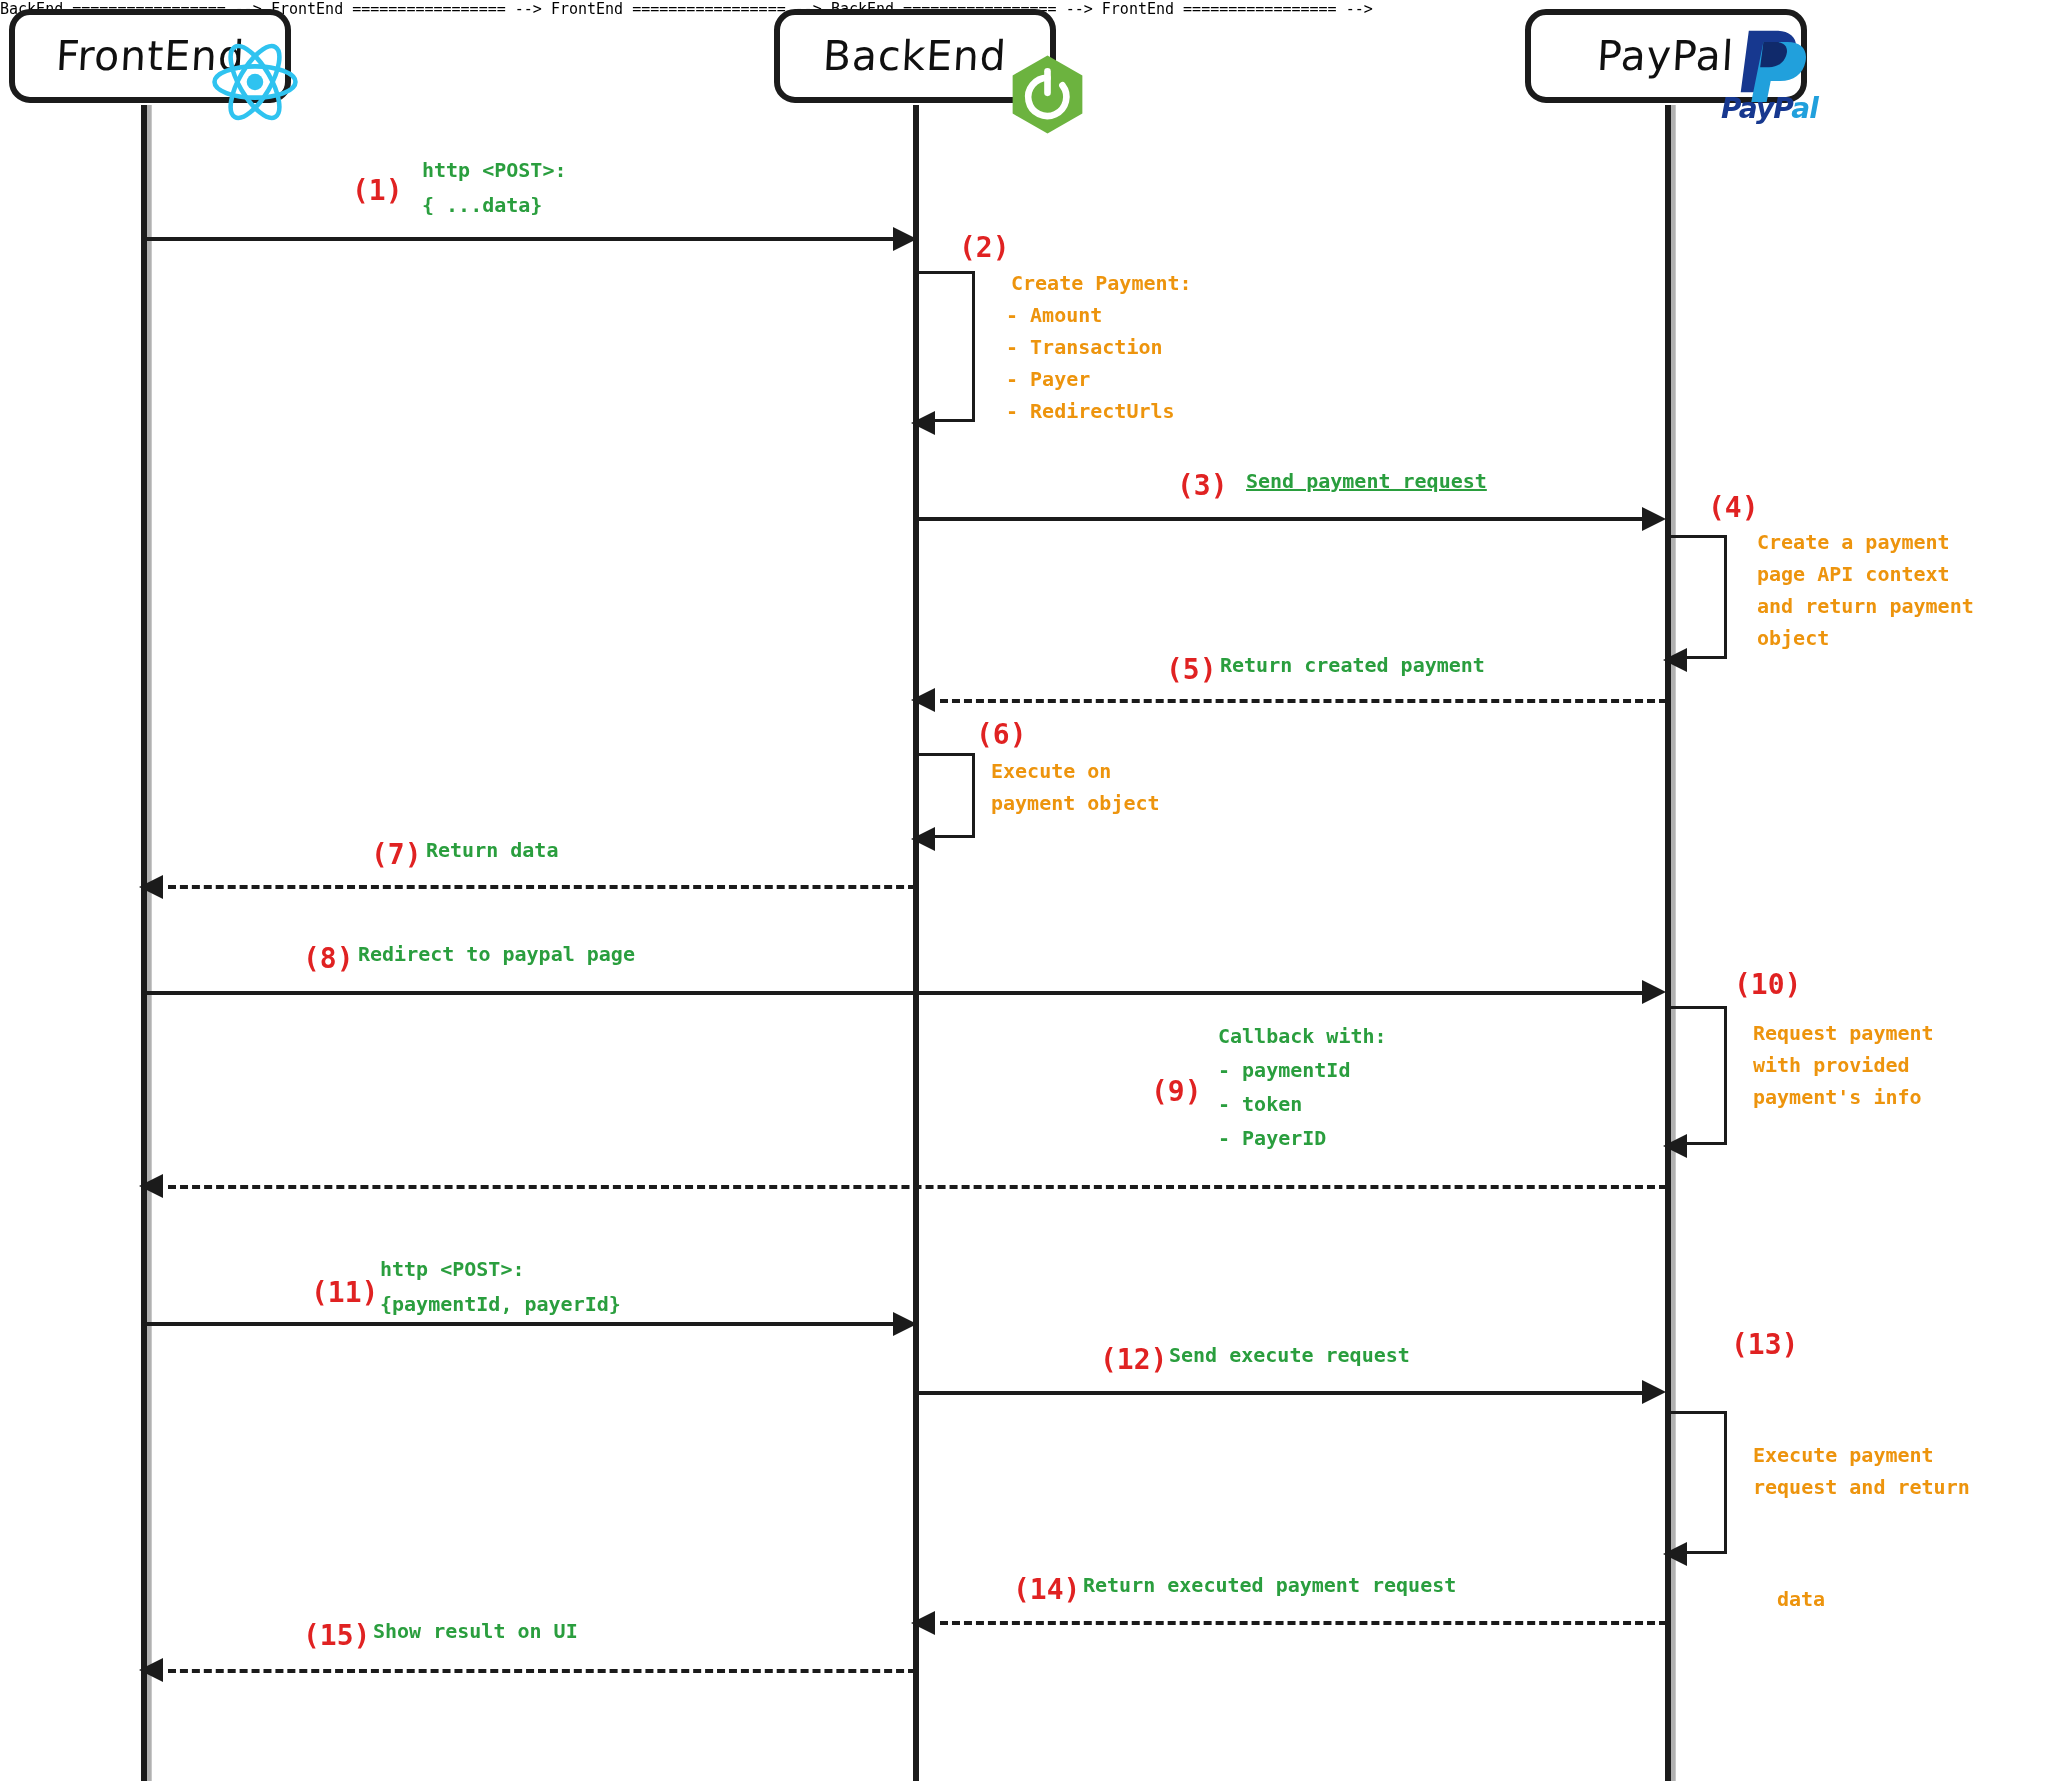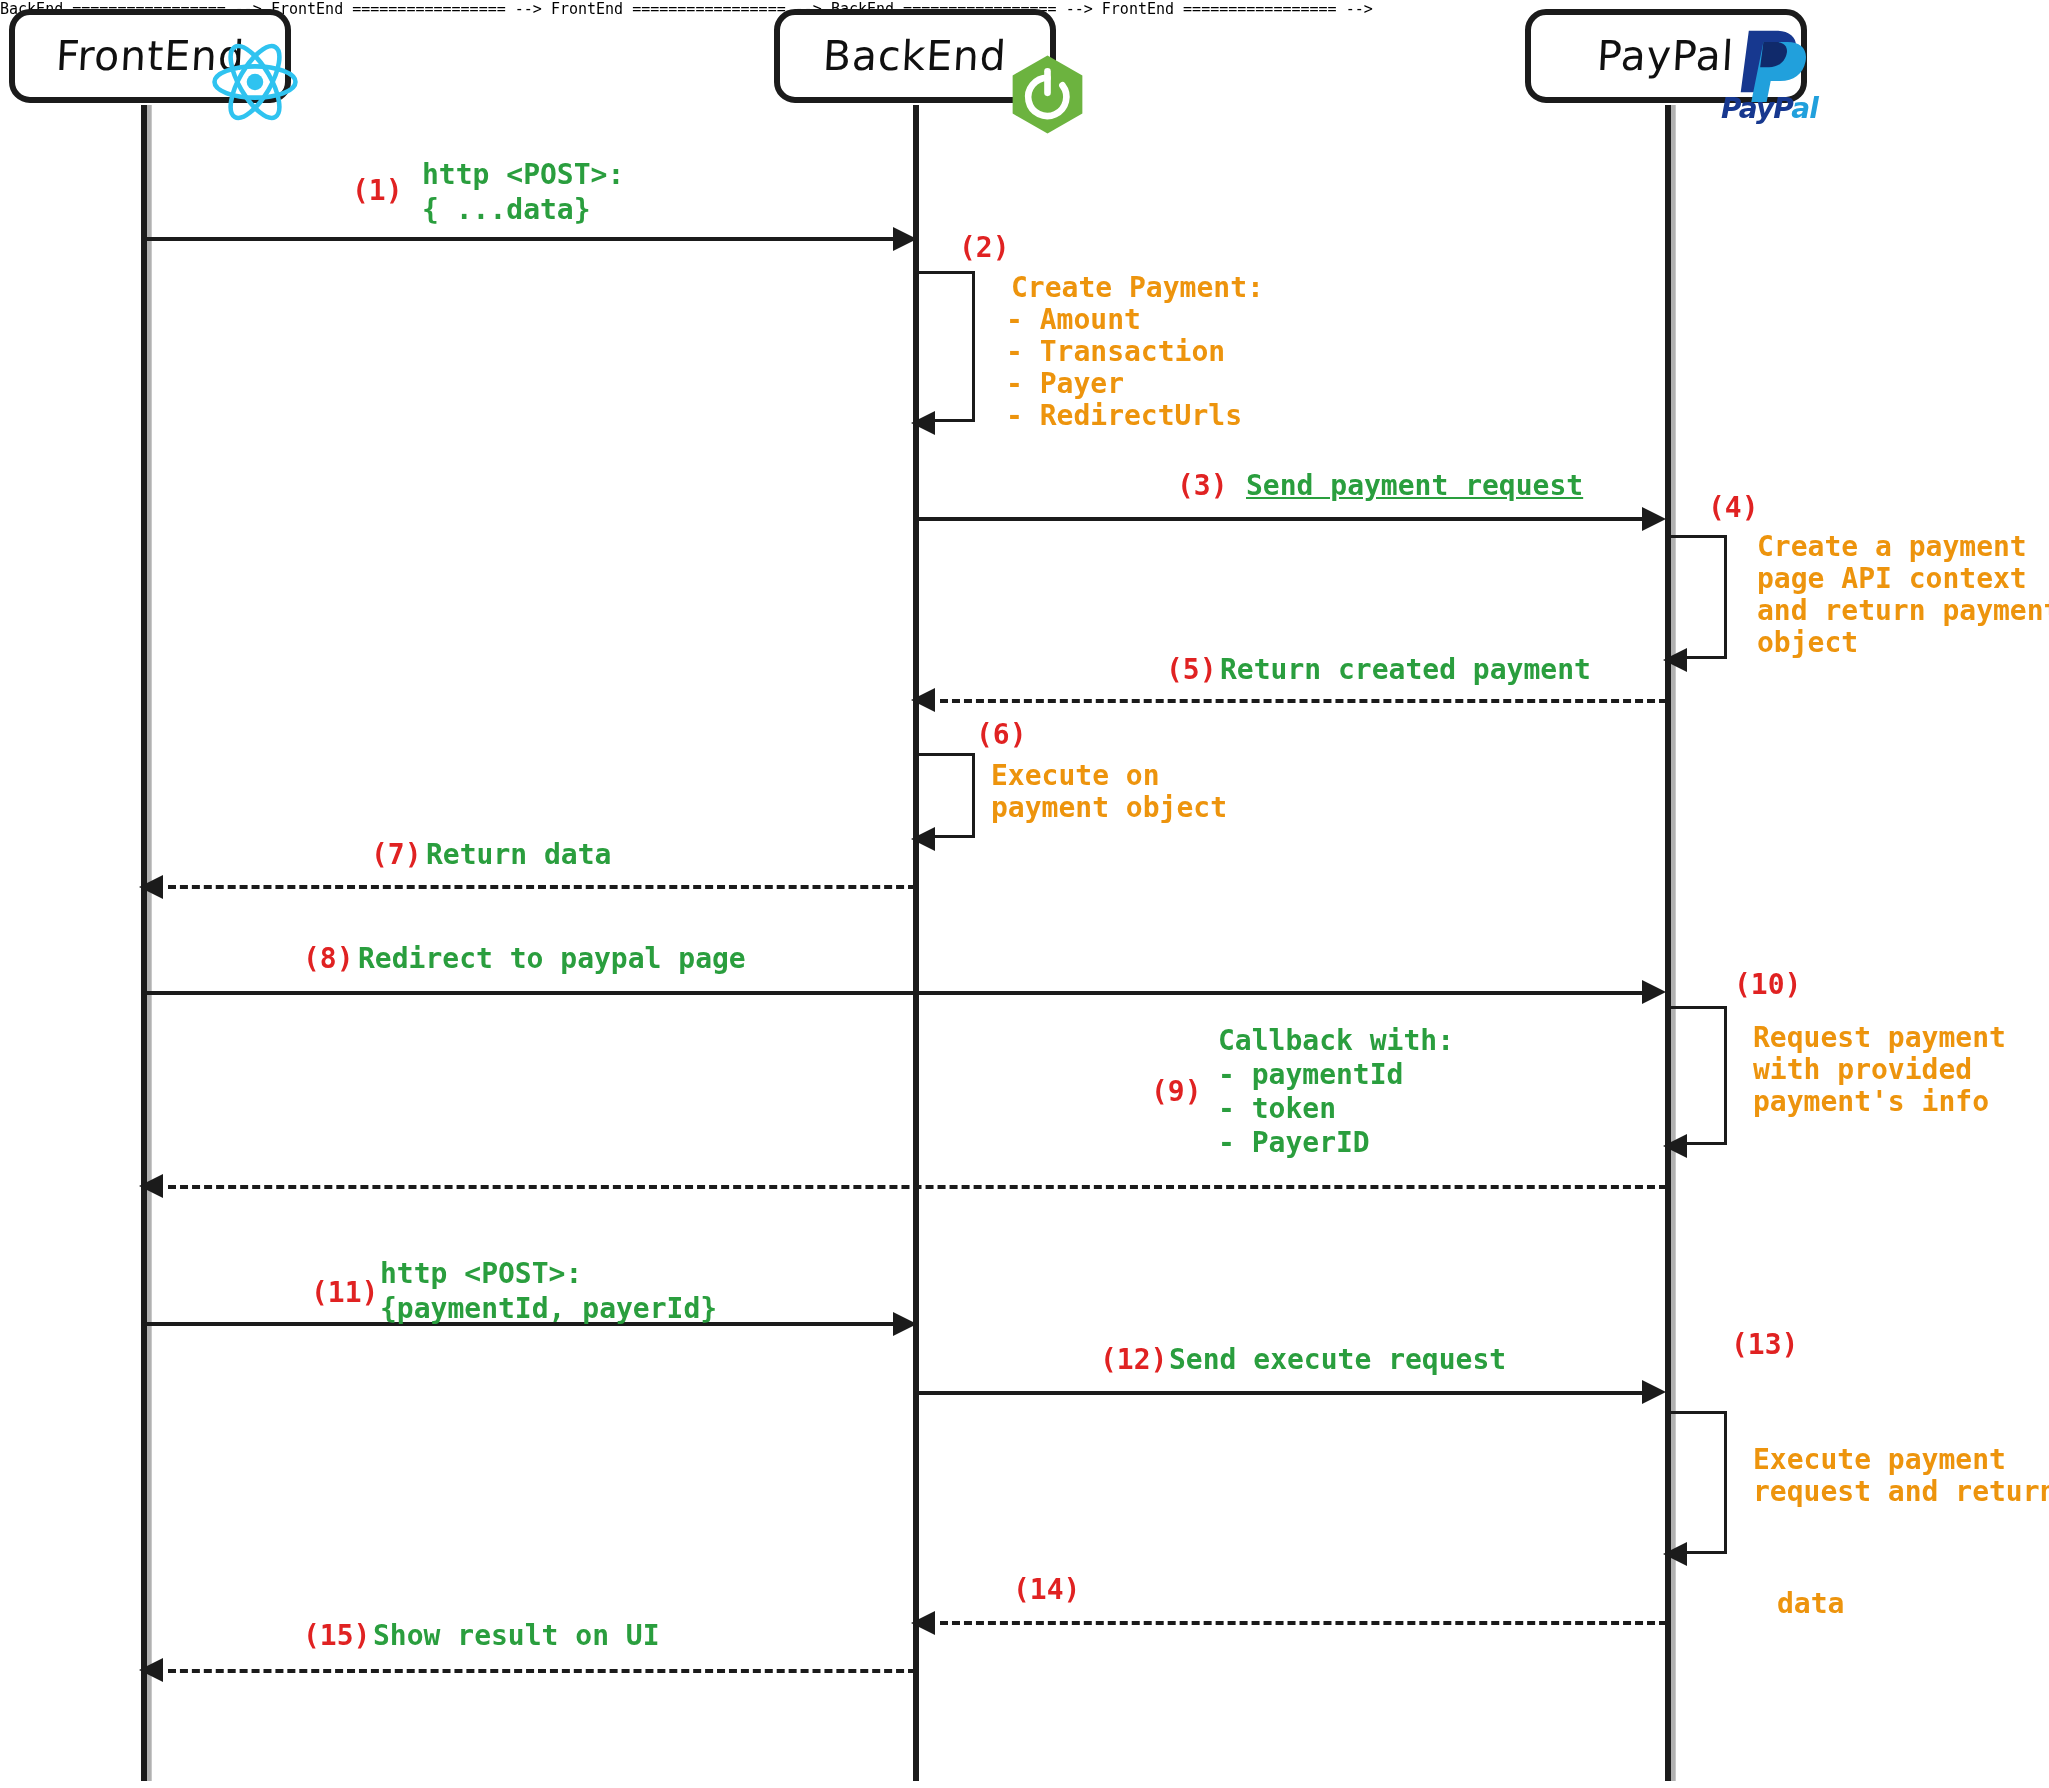--- a/index.html
+++ b/index.html
@@ -78,21 +78,21 @@
     border: 3.8px solid #1b1b1b;
     border-left: none;
     box-sizing: border-box;
     background: transparent;
     z-index: 3;
   }
   
   .lbl {
     position: absolute;
     font-family: "DejaVu Sans Mono", monospace;
-    font-size: 28px;
+    font-size: 20px;
     line-height: 1.22;
     white-space: pre;
     z-index: 5;
   }
   .num {
     position: absolute;
     font-family: "DejaVu Sans Mono", monospace;
     font-size: 28px;
     color: #e02222;
     font-weight: bold;
@@ -260,20 +260,21 @@
   
   <div class="num" style="left:1731px; top:1328px;text-align:center;">(13)</div>
   <div class="selfloop" style="left:1667px; top:1411px; width:60px; height:143px;"></div>
   <div class="arrow-head left" style="left:1663px; top:1542px;"></div>
   <div class="lbl orange" style="left:1753px; top:1443px;">Execute payment</div>
   <div class="lbl orange" style="left:1753px; top:1475px;">request and return</div>
   <div class="lbl orange" style="left:1753px; top:1587px;margin-left:24px;">data</div>
 
    BackEnd ================= --&gt;
   <div class="num" style="left:1013px; top:1573px;">(14)</div>
+  <div class="lbl green" style="left:1083px; top:1573px;">Return executed payment request</div>
   <div class="msg-line dashed" style="left:940px; top:1621px; width:727px;"></div>
   <div class="arrow-head left" style="left:911px; top:1611px;"></div>
 
    FrontEnd ================= --&gt;
   <div class="num" style="left:303px; top:1619px;">(15)</div>
   <div class="lbl green" style="left:373px; top:1619px;">Show result on UI</div>
   <div class="msg-line dashed" style="left:168px; top:1669px; width:748px;"></div>
   <div class="arrow-head left" style="left:139px; top:1658px;"></div>
 
 </div>

